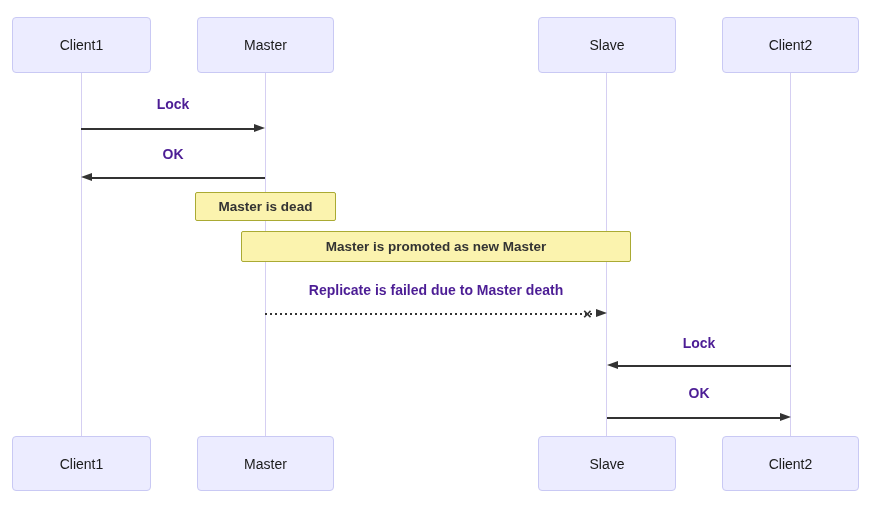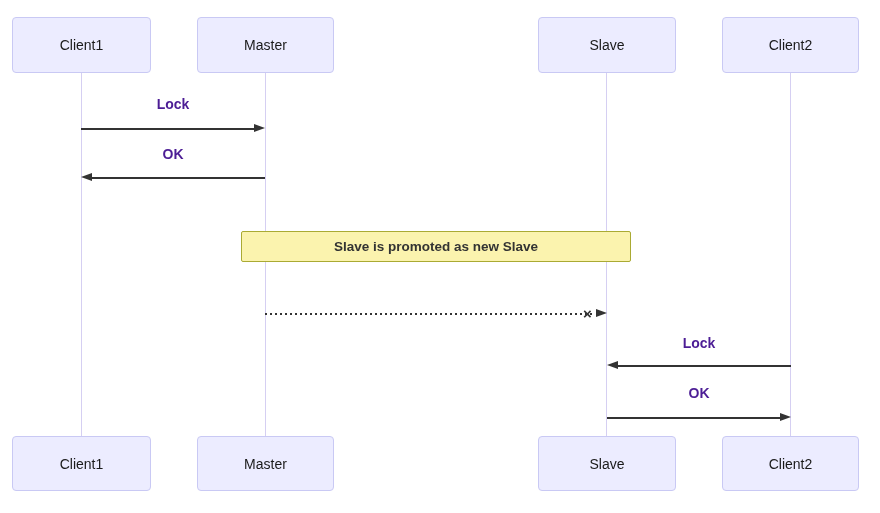--- a/index.html
+++ b/index.html
@@ -118,25 +118,29 @@
   </div>
 
   <div class="msg-label" style="left:173px;top:95px">Lock</div>
   <div class="msg-line" style="left:81px;top:128px;width:174px"></div>
   <div class="arrow-right" style="left:254px;top:124px"></div>
 
   <div class="msg-label" style="left:173px;top:145px">OK</div>
   <div class="msg-line" style="left:92px;top:177px;width:173px"></div>
   <div class="arrow-left" style="left:81px;top:173px"></div>
 
+  <div class="note" style="left:195px;top:192px;width:141px;height:29px">
+    <span>Master is dead</span>
+  </div>
 
   <div class="note" style="left:241px;top:231px;width:390px;height:31px">
-    <span>Slave is promoted as new Slave</span>
+    <span>Master is promoted as new Master</span>
   </div>
 
+  <div class="msg-label" style="left:436px;top:281px">Replicate is failed due to Master death</div>
   <div class="msg-line-dotted" style="left:265px;top:313px;width:330px"></div>
   <div class="cross" style="left:583px;top:306px">×</div>
   <div class="arrow-right" style="left:596px;top:309px"></div>
 
   <div class="msg-label" style="left:699px;top:334px">Lock</div>
   <div class="msg-line" style="left:618px;top:365px;width:173px"></div>
   <div class="arrow-left" style="left:607px;top:361px"></div>
 
   <div class="msg-label" style="left:699px;top:384px">OK</div>
   <div class="msg-line" style="left:607px;top:417px;width:174px"></div>

